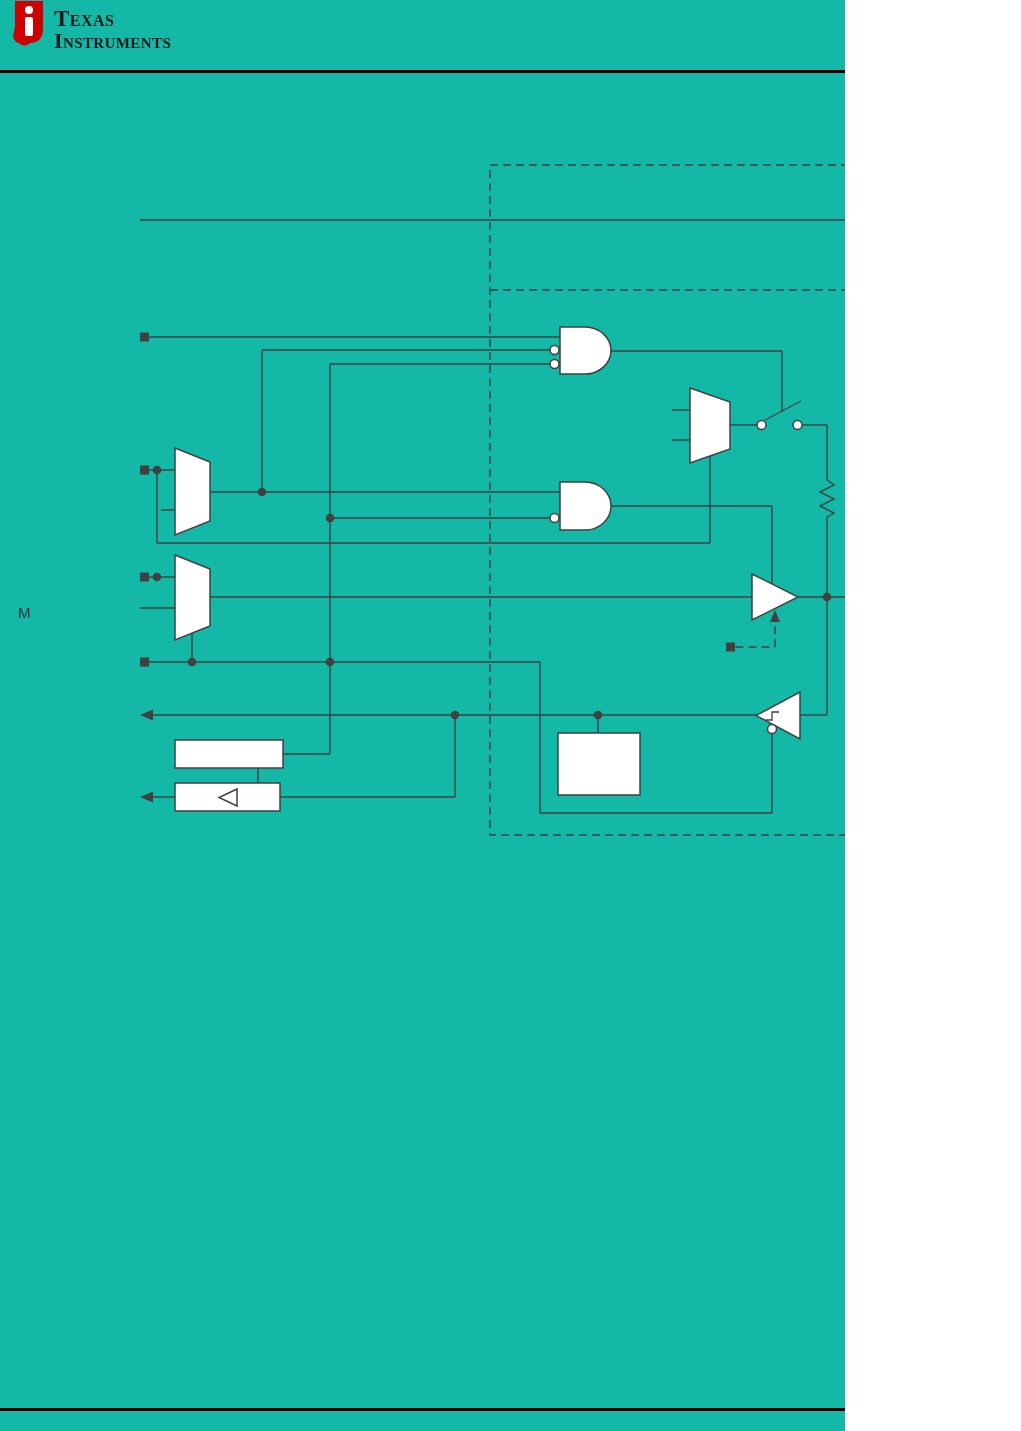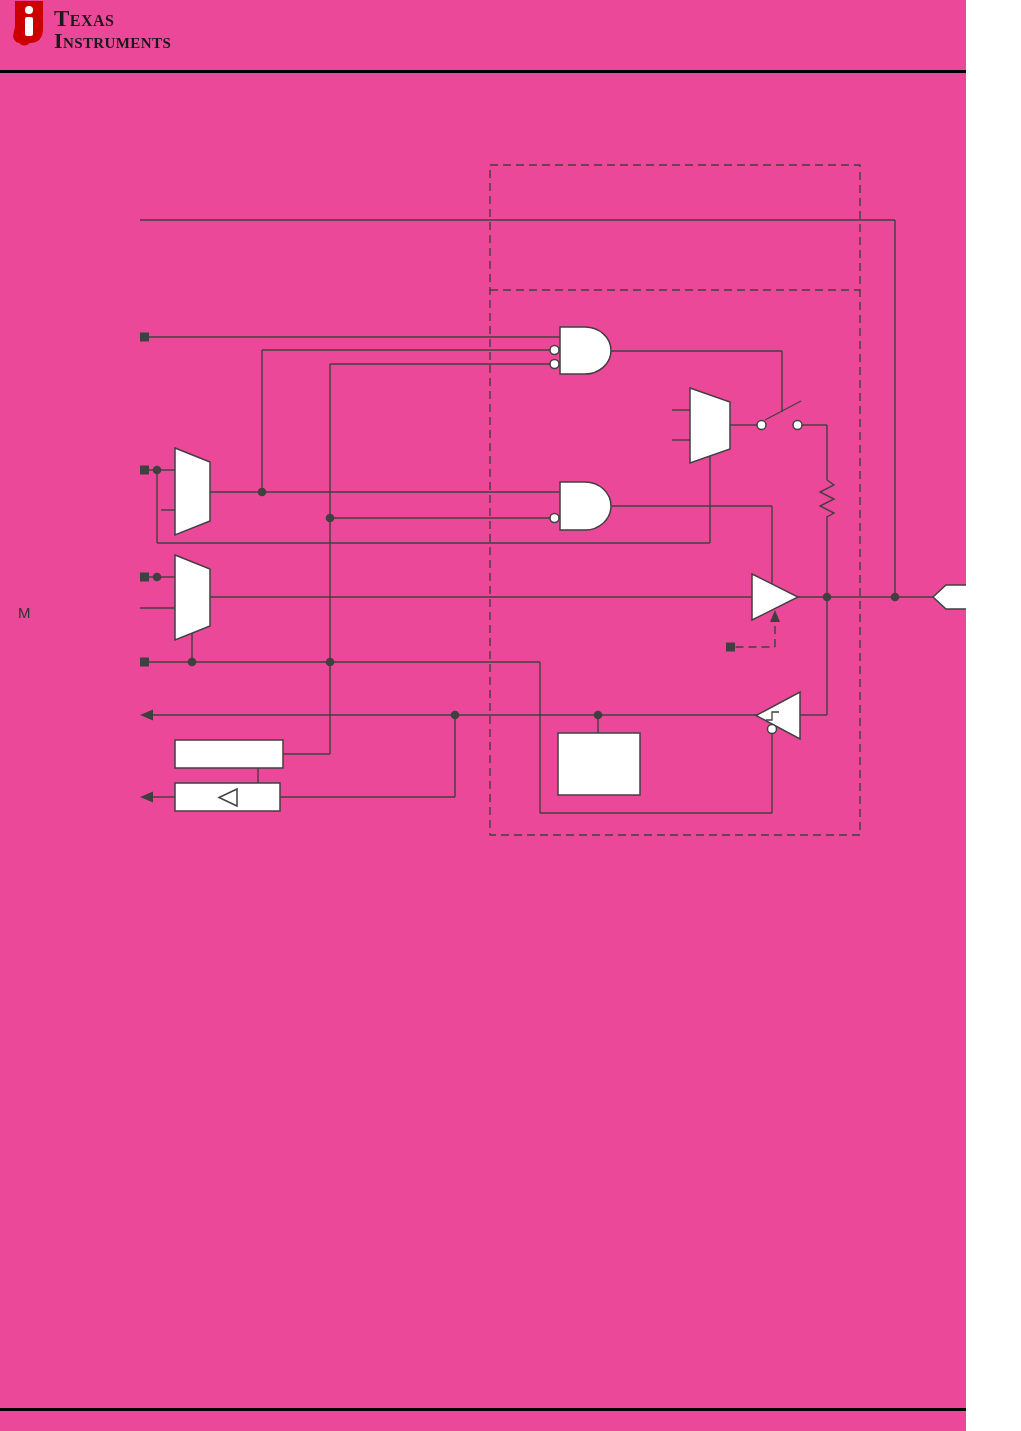--- a/index.html
+++ b/index.html
@@ -3,21 +3,21 @@
 <meta charset="utf-8">
 <style>
   :root{
     --line:#404040;
     --logo_red:#cc0000;
     --text:#1a1a1a;
     --rule:#000000;
   }
   *{margin:0;padding:0;box-sizing:border-box;}
   body{background:#fff;font-family:"Liberation Sans",sans-serif;}
-  .page{position:relative;width:966px;height:1431px;background:#ec4899;overflow:hidden;}
+  .page{position:relative;width:845px;height:1431px;background:#14b8a6;overflow:hidden;}
 
   
   .logo{position:absolute;left:10px;top:0;display:flex;align-items:flex-start;}
   .logo-text{margin-left:6px;color:var(--text);font-family:"Liberation Serif",serif;font-variant:small-caps;line-height:1;}
   .logo-line1{font-size:23px;font-weight:600;letter-spacing:.5px;margin-top:7px;}
   .logo-line2{font-size:22px;font-weight:600;letter-spacing:.4px;margin-top:0;}
   .rule-top{position:absolute;left:0;top:70px;width:1002px;height:3px;background:var(--rule);}
   .rule-bottom{position:absolute;left:0;top:1408px;width:1021px;height:3px;background:var(--rule);}
 
   .m-label{position:absolute;left:18px;top:604px;font-size:15px;color:#333;}

